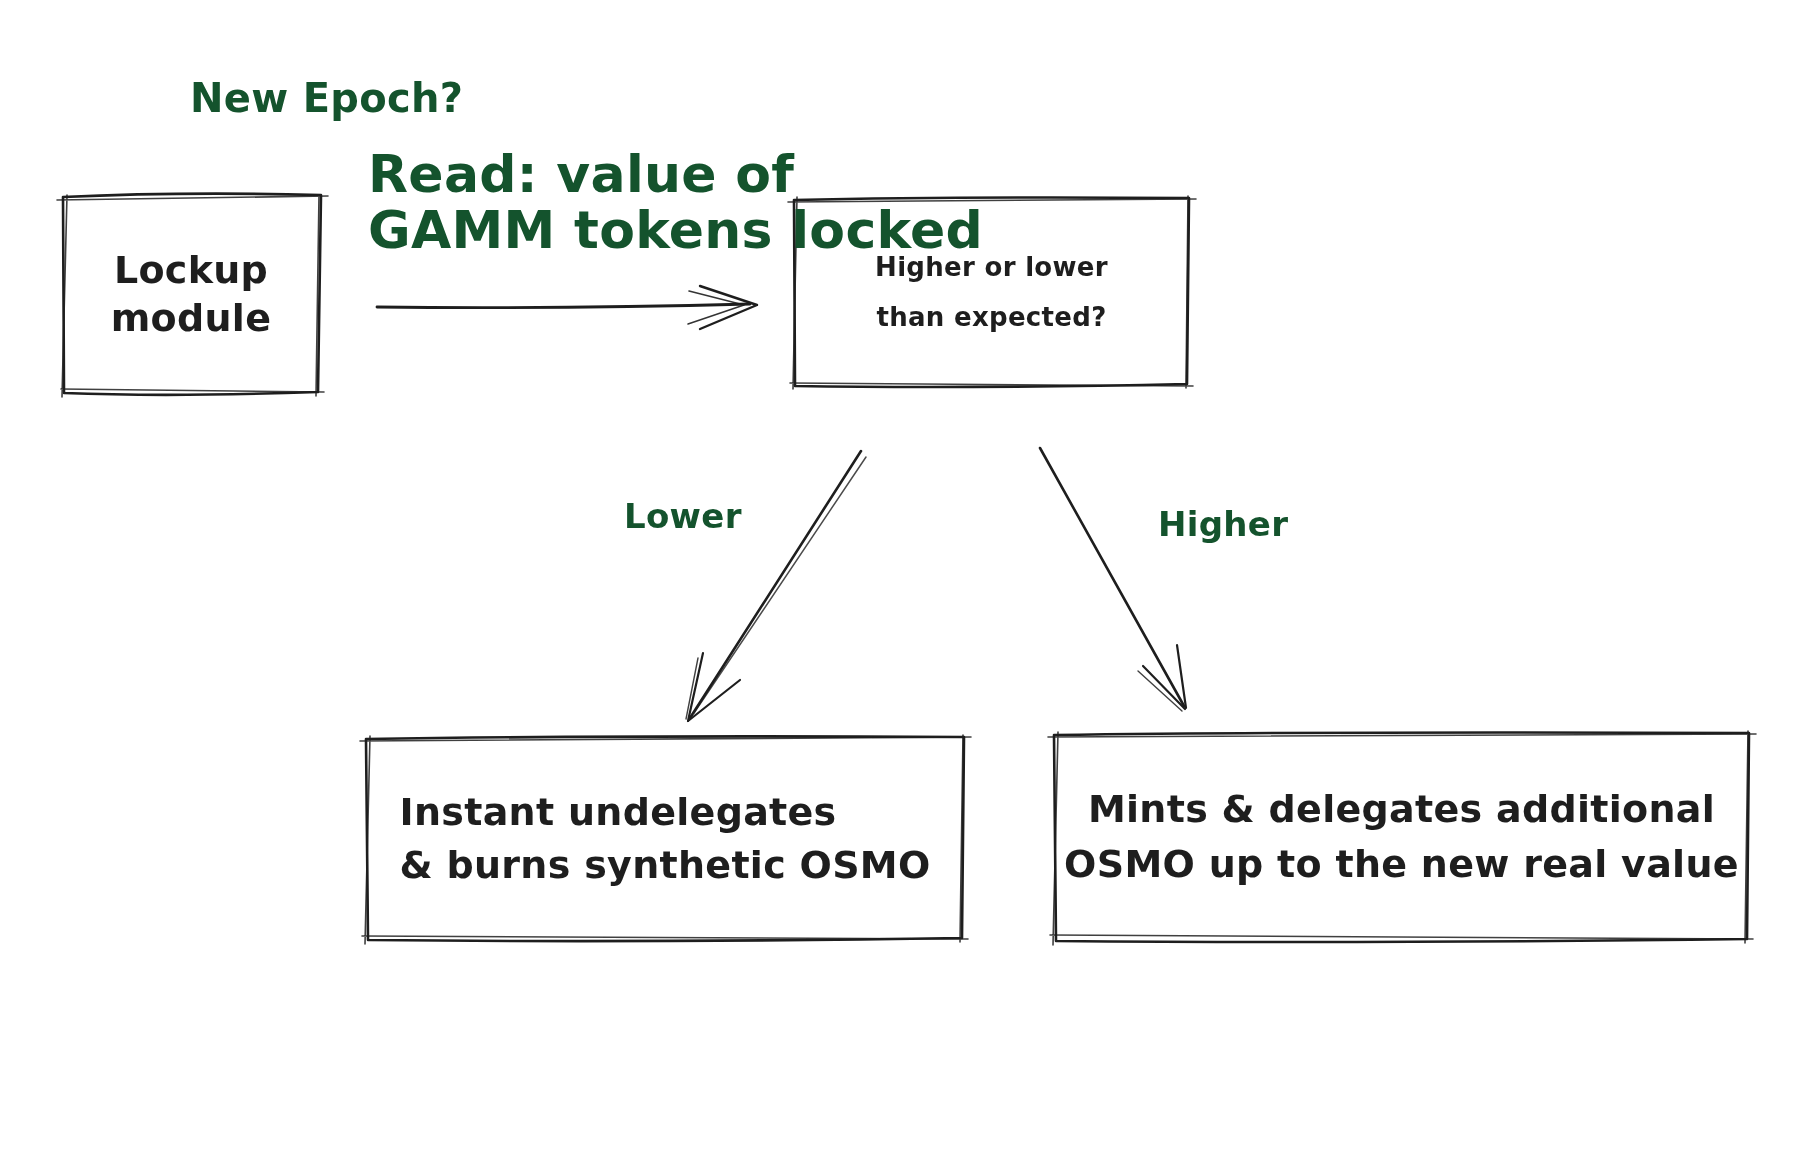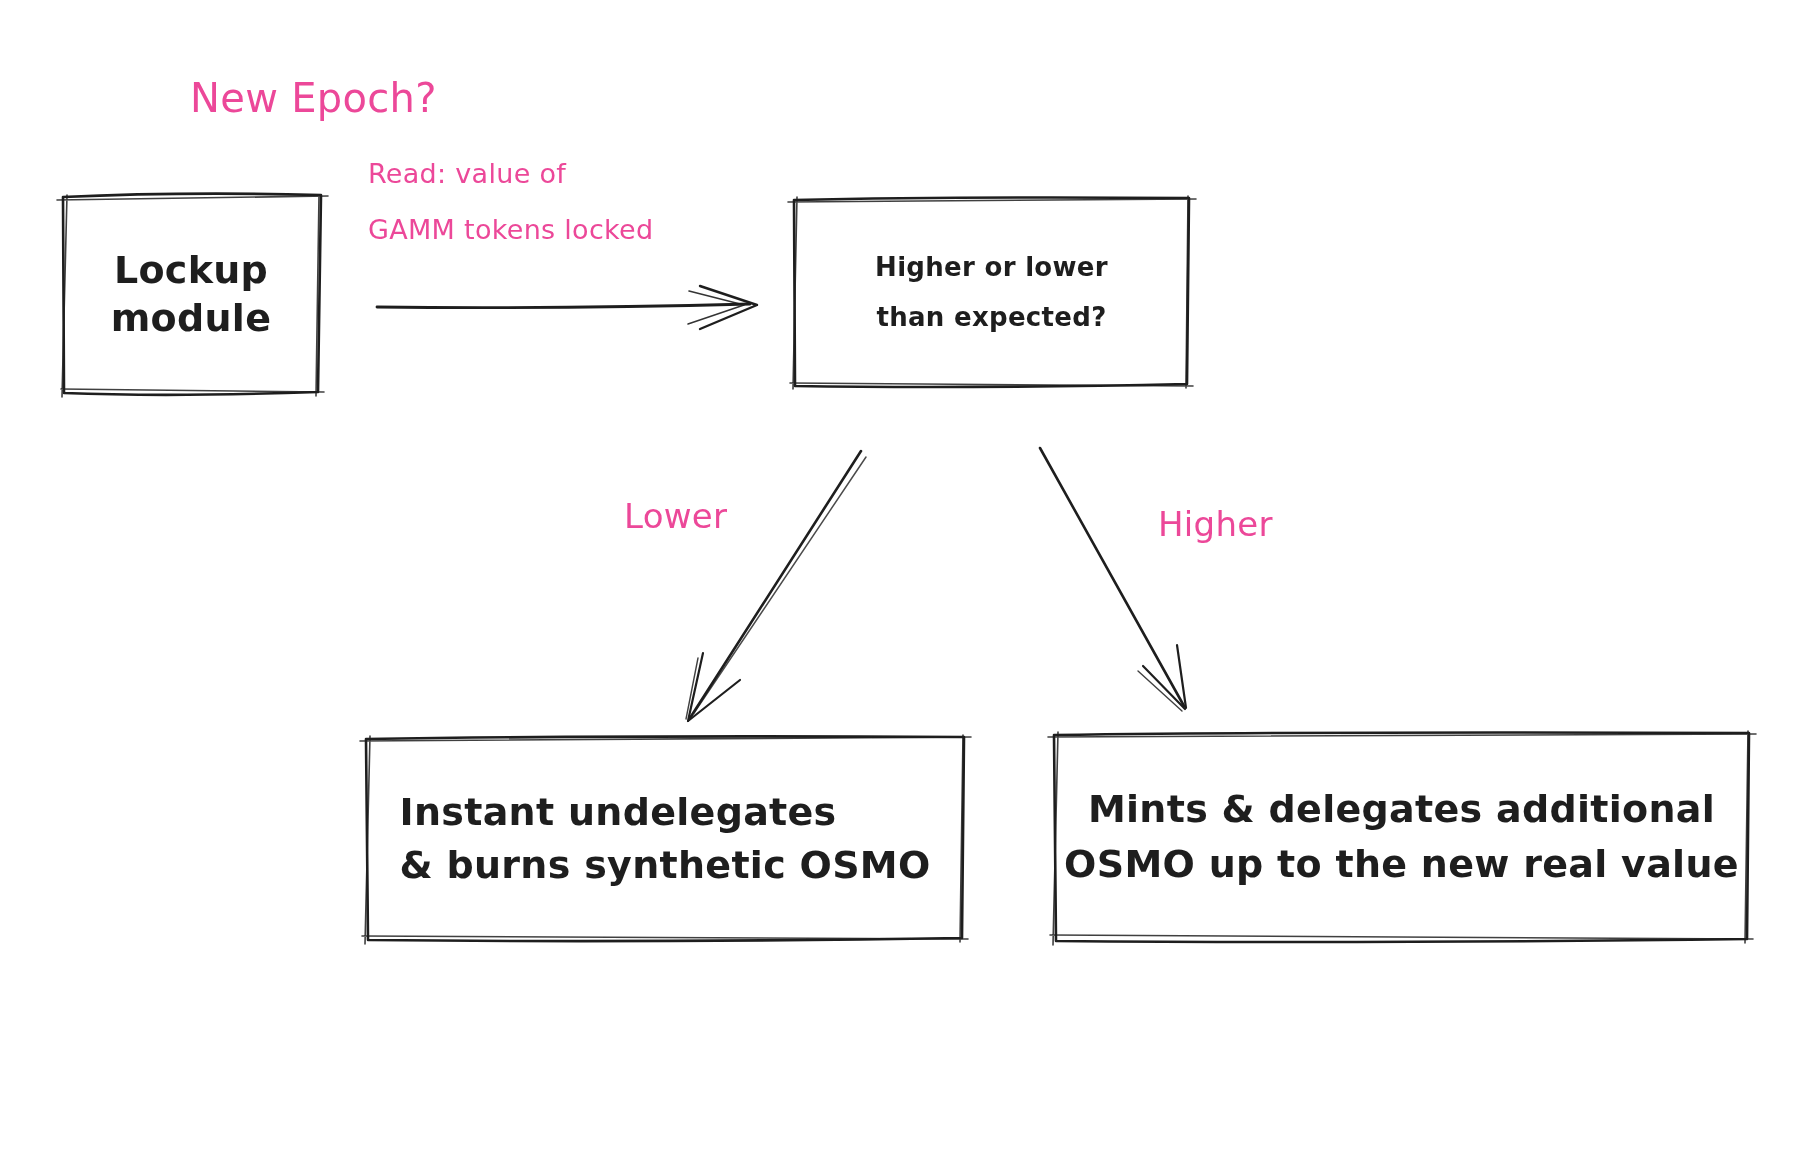--- a/index.html
+++ b/index.html
@@ -19,34 +19,34 @@
   .sketch-svg {
     position: absolute;
     left: 0;
     top: 0;
     width: 1814px;
     height: 1158px;
   }
   .label {
     position: absolute;
     white-space: pre-line;
-    font-weight: 400;
+    font-weight: 700;
     letter-spacing: 0.3px;
-    color: #ec4899;
+    color: #14532d;
   }
   .title-label {
     left: 190px;
     top: 74px;
     font-size: 40px;
     line-height: 48px;
   }
   .read-label {
     left: 368px;
     top: 146px;
-    font-size: 27px;
+    font-size: 52px;
     line-height: 56px;
   }
   .lower-label {
     left: 612px;
     top: 496px;
     font-size: 34px;
     margin-left: 12px;
   }
   .higher-label {
     left: 1158px;

